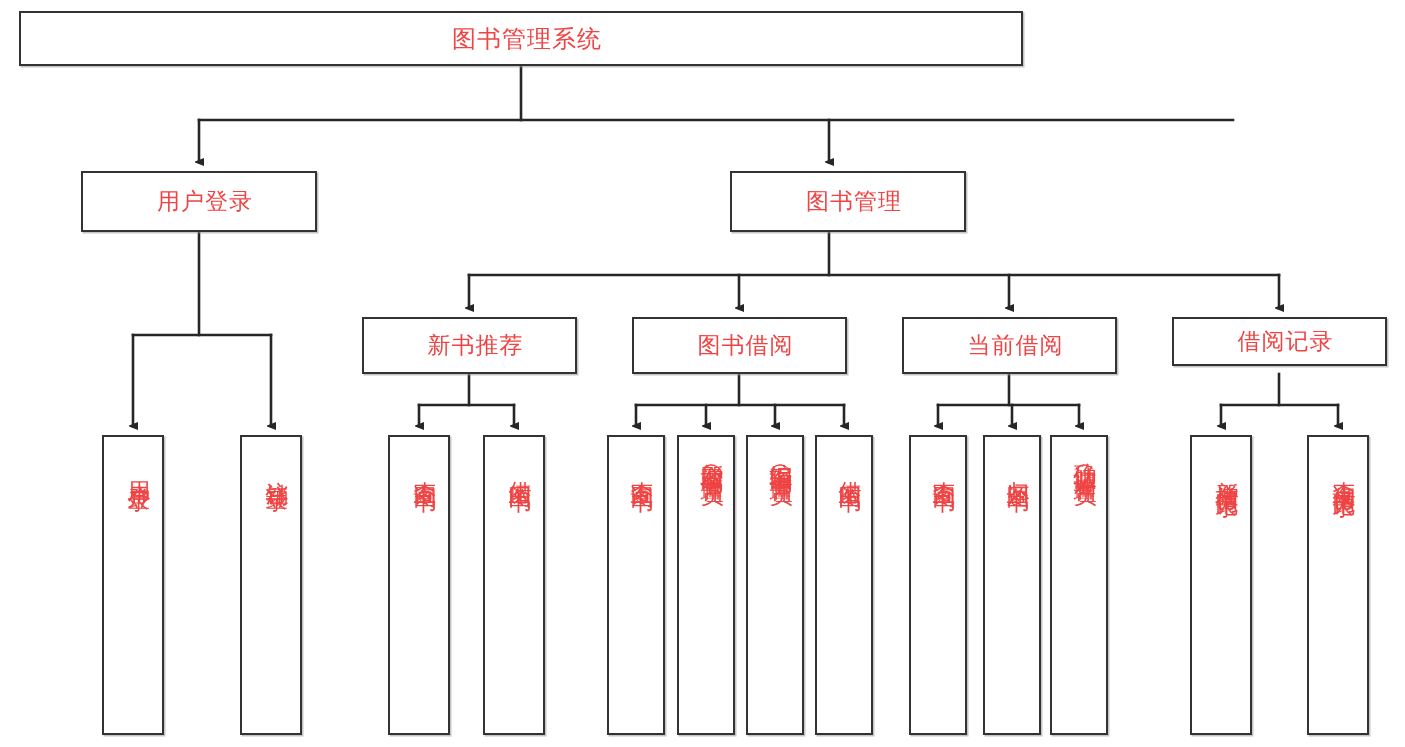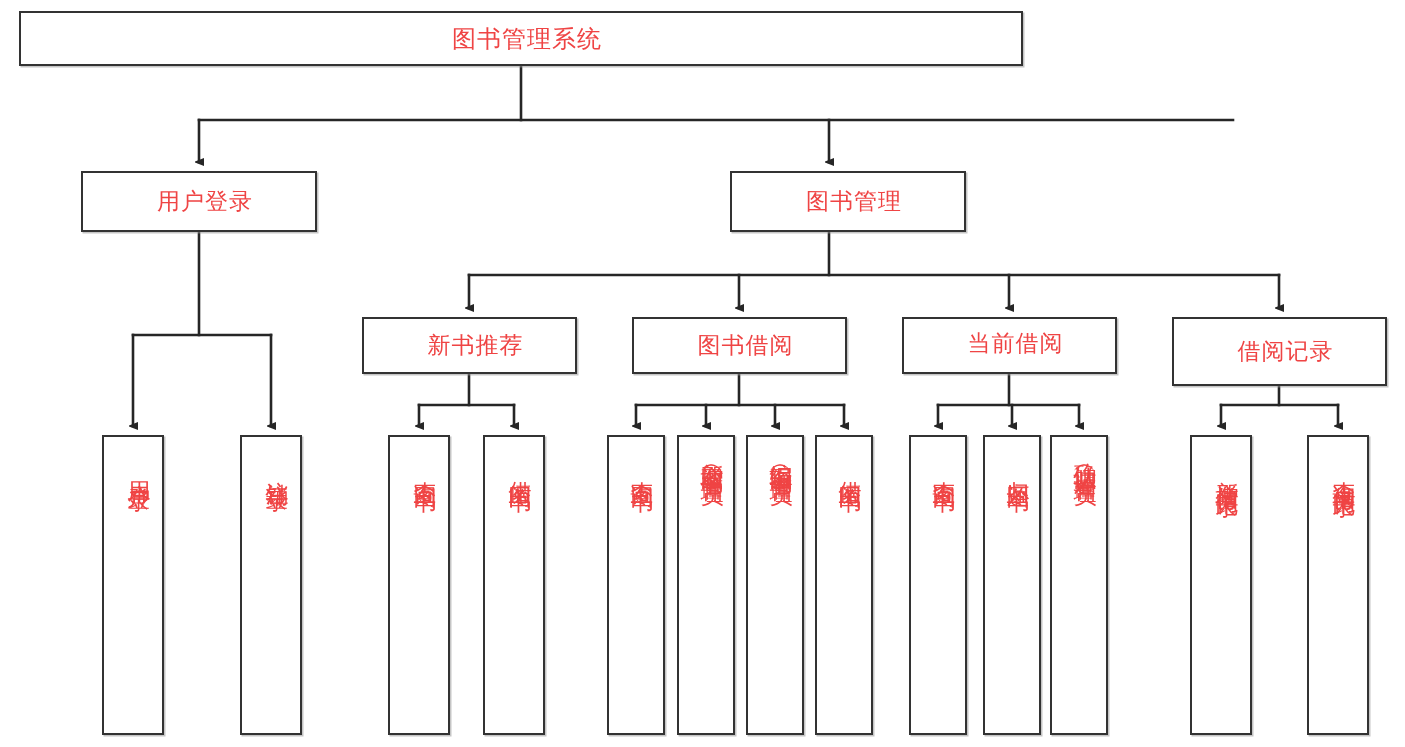--- a/index.html
+++ b/index.html
@@ -125,24 +125,24 @@
   <div class="node horiz" style="left:711px;top:171px;width:236px;height:61px;margin-left:19px;">
     <span class="label">图书管理</span>
   </div>
 
   <div class="node horiz" style="left:362px;top:317px;width:215px;height:57px;align-items:center;">
     <span class="label">新书推荐</span>
   </div>
   <div class="node horiz" style="left:632px;top:317px;width:215px;height:57px;">
     <span class="label">图书借阅</span>
   </div>
-  <div class="node horiz" style="left:902px;top:317px;width:215px;height:57px;font-family:Liberation Mono, monospace;">
+  <div class="node horiz" style="left:902px;top:317px;width:215px;height:57px;">
     <span class="label">当前借阅</span>
   </div>
-  <div class="node horiz" style="left:1172px;top:317px;width:215px;height:69px;">
+  <div class="node horiz" style="left:1172px;top:317px;width:215px;height:49px;">
     <span class="label">借阅记录</span>
   </div>
 
   <div class="node vert" style="left:102px;top:435px;width:62px;height:300px;">
     <span class="label">用户登录</span>
   </div>
   <div class="node vert" style="left:240px;top:435px;width:62px;height:300px;">
     <span class="label">注销登录</span>
   </div>
   <div class="node vert" style="left:388px;top:435px;width:62px;height:300px;">

